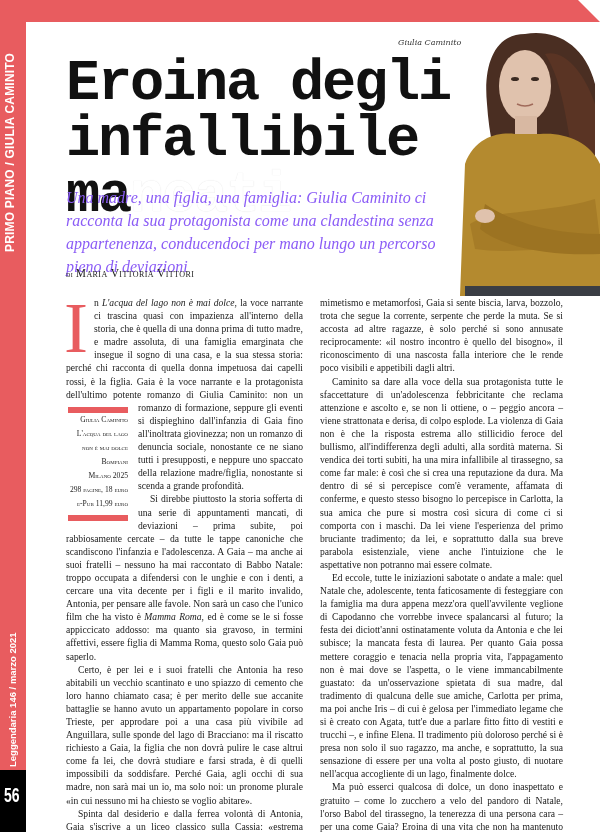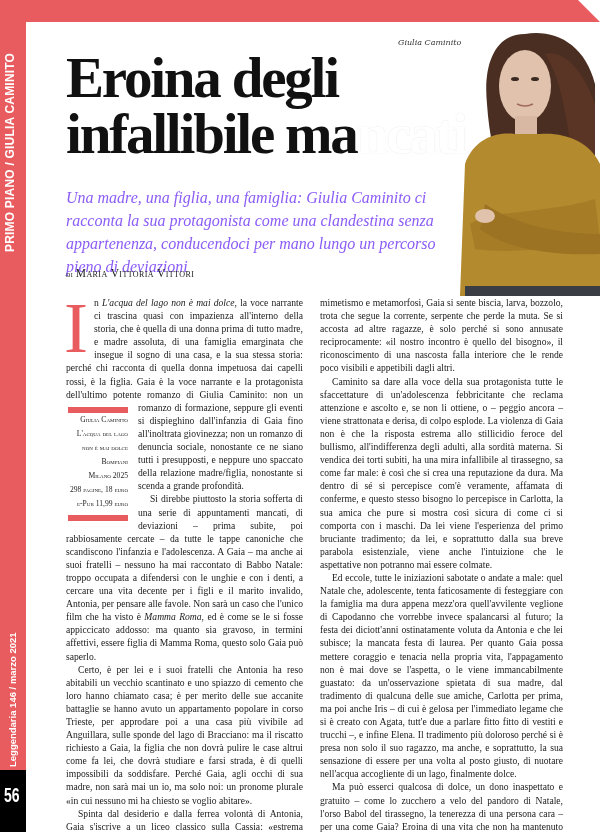--- a/index.html
+++ b/index.html
@@ -17,21 +17,21 @@
   .side-issue { position: absolute; left: 7px; top: 767px; white-space: nowrap;
     transform-origin: left top; transform: rotate(-90deg);
     font-family: "Liberation Sans", sans-serif; font-size: 9.5px; color: #fff; font-weight: bold; }
   .page-num-box { position: absolute; left: 0; top: 770px; width: 26px; height: 62px; background: #000; }
   .page-num { position: absolute; left: 4px; top: 784px; font-family: "Liberation Sans", sans-serif;
     font-size: 20px; color: #fff; font-weight: bold; transform: scaleX(0.7); transform-origin: left top; }
 
   .photo { position: absolute; left: 455px; top: 24px; width: 145px; height: 272px; overflow: hidden; }
   .photo-caption { position: absolute; left: 398px; top: 38px; font-size: 8px; font-style: italic; color: #333; }
 
-  .title { position: absolute; left: 66px; top: 50px; font-family: Liberation Serif, serif;
+  .title { position: absolute; left: 66px; top: 56px; font-family: Liberation Mono, monospace;
     font-size: 57px; line-height: 56px; letter-spacing: -2.2px; color: #111; }
   .title .white { color: #fff; text-shadow: 0 0 1px rgba(0,0,0,0.15); margin-top: 24px; }
 
   .subtitle { position: absolute; left: 66px; top: 186px; width: 400px; font-family: "Liberation Serif", serif;
     font-style: italic; font-size: 16px; line-height: 23px; color: #8b5cf6; }
   .byline { position: absolute; left: 66px; top: 267px; font-family: "Liberation Serif", serif;
     font-size: 9px; font-variant: small-caps; letter-spacing: 0.4px; color: #222; }
   .byline .big { font-size: 11.5px; }
 
   .body-text { font-family: "Liberation Serif", serif; font-size: 9.6px; line-height: 13.1px;

